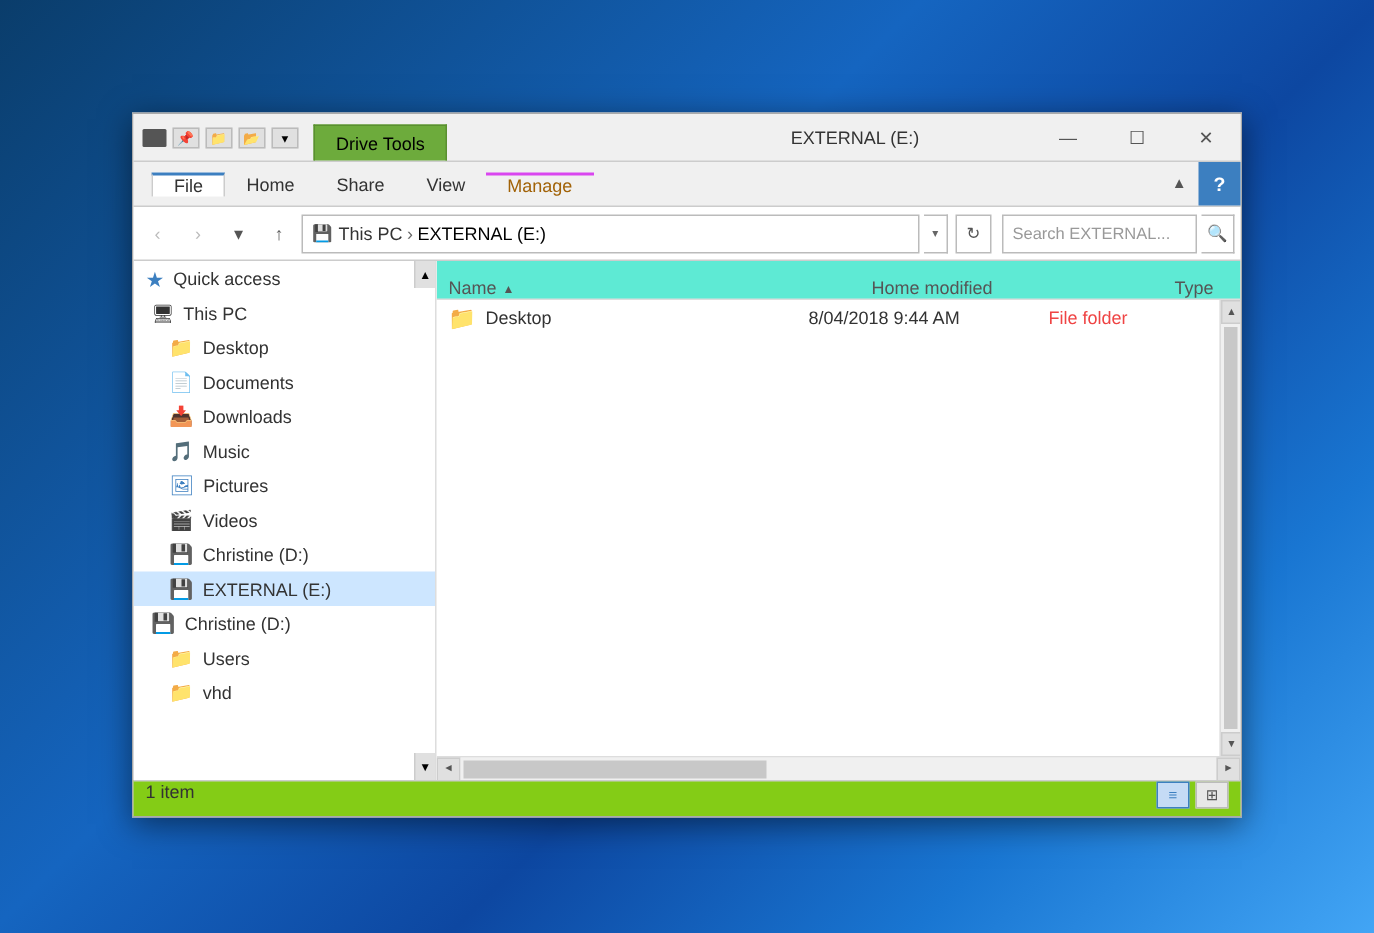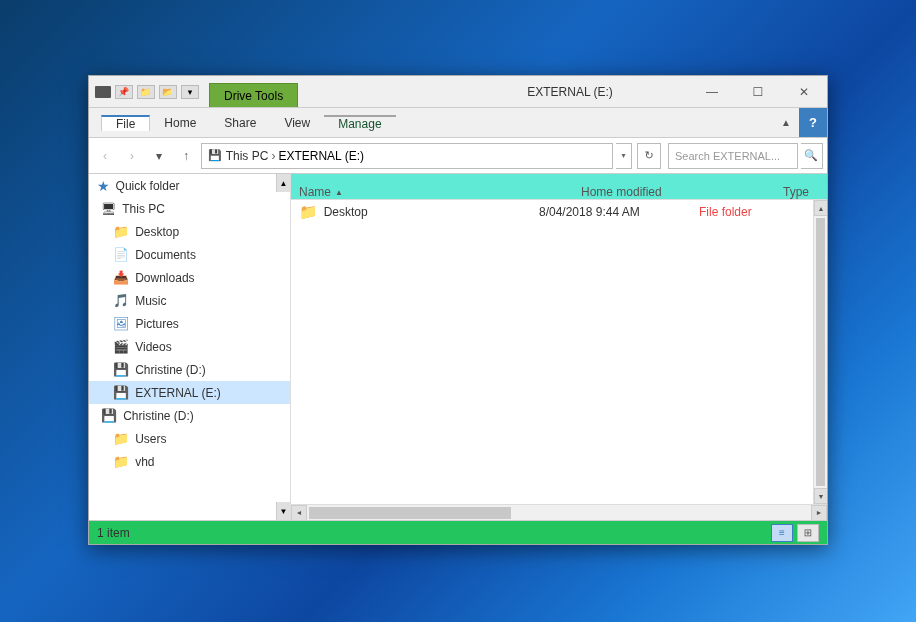--- a/index.html
+++ b/index.html
@@ -128,22 +128,22 @@
       border-top: 2px solid #3c7fc0;
       border-left: 1px solid #ccc;
       border-right: 1px solid #ccc;
     }
     .ribbon-manage {
       padding: 0 14px;
       font-size: 12px;
       display: flex;
       align-items: center;
       cursor: pointer;
-      color: #14532d;
-      border-top: 2px solid #a3a3a3;
+      color: #a16207;
+      border-top: 2px solid #d946ef;
     }
     .ribbon-spacer { flex: 1; }
     .ribbon-chevron {
       padding: 0 8px;
       display: flex;
       align-items: center;
       cursor: pointer;
       font-size: 10px;
       color: #555;
     }
@@ -437,24 +437,23 @@
     .h-scroll-thumb {
       width: 40%;
       height: 12px;
       background: #c8c8c8;
       margin: 2px 2px;
     }
 
     
     .status-bar {
       height: 24px;
-      background: #22c55e;
+      background: #84cc16;
       border-top: 1px solid #ccc;
       display: flex;
-      align-items: center;
       padding: 0 8px;
       font-size: 12px;
       color: #333;
       flex-shrink: 0;
     }
     .status-bar-right {
       margin-left: auto;
       display: flex;
       gap: 4px;
     }
@@ -528,21 +527,21 @@
     <div class="search-icon-btn">🔍</div>
   </div>
 
   <div class="main-content">
 
     <div class="sidebar">
       <div class="sidebar-scroll-up">▲</div>
 
       <div class="sidebar-item section-header">
         <span class="icon-quick">★</span>
-        <span>Quick folder</span>
+        <span>Quick access</span>
       </div>
 
       <div class="sidebar-item">
         <span>🖥</span>
         <span>This PC</span>
       </div>
 
       <div class="sidebar-item sidebar-indent">
         <span style="color:#3c7fc0;font-size:13px;">📁</span>
         <span>Desktop</span>

